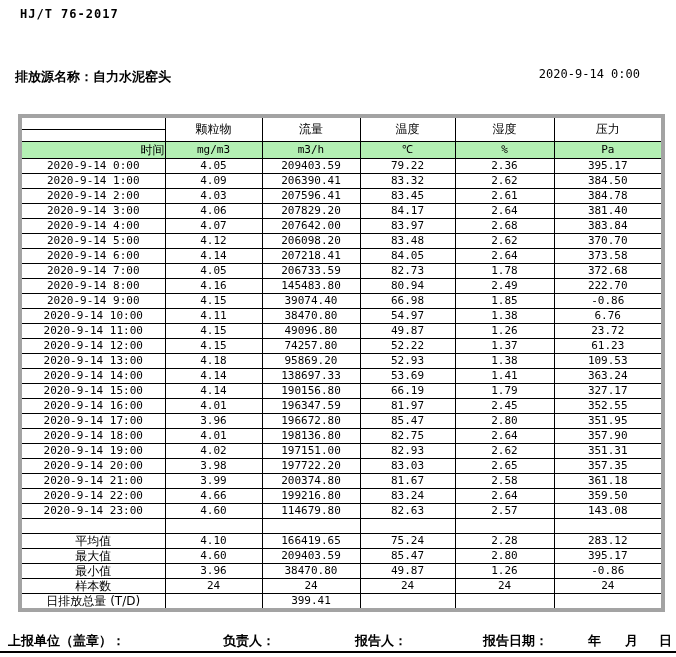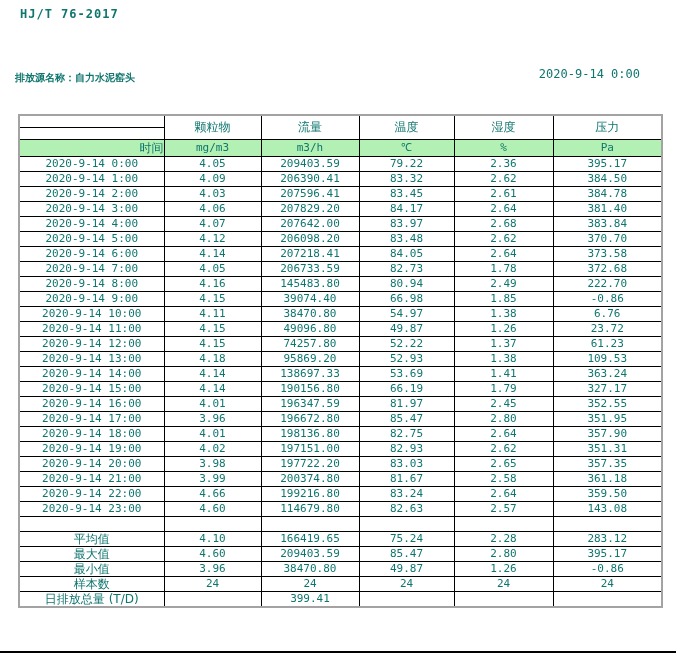--- a/index.html
+++ b/index.html
@@ -1,47 +1,47 @@
 <!DOCTYPE html>
 <html><head>
 <meta charset="utf-8">
 <style>
   html, body { margin: 0; padding: 0; background: #fff; }
   .page {
     position: relative;
     width: 676px;
     height: 657px;
     background: #fff;
-    color: #0f766e;
+    color: #000000;
     font-family: "DejaVu Sans", sans-serif;
     overflow: hidden;
   }
   .std-code {
     position: absolute; left: 20px; top: 7px;
     font-weight: bold; font-size: 12px;
     font-family: "DejaVu Sans Mono", monospace;
     letter-spacing: 1px;
   }
   .title {
     position: absolute; left: 0; top: 29px; width: 100%;
     text-align: center; font-weight: bold; font-size: 15px;
   }
   .source-row { position: absolute; left: 15px; top: 66px; width: 646px; }
-  .source-label, .source-name { font-weight: bold; font-size: 10px; }
+  .source-label, .source-name { font-weight: bold; font-size: 13px; }
   .source-name { }
   .report-datetime {
     position: absolute; right: 21px; top: 1px;
     font-size: 12px; font-weight: normal;
     font-family: "DejaVu Sans Mono", monospace;
   }
   table.report {
     position: absolute; left: 18px; top: 114px;
     border-collapse: collapse; table-layout: fixed;
     width: 643px;
-    border: 2px solid #a3a3a3;
+    border: 4px solid #a3a3a3;
   }
   table.report td {
     border: 1px solid #000;
     padding: 0;
     text-align: center;
     vertical-align: middle;
     font-family: "DejaVu Sans Mono", monospace;
     font-size: 11px;
     height: 14px;
     line-height: 14px;
@@ -352,16 +352,25 @@
           <td></td>
           <td>399.41</td>
           <td></td>
           <td></td>
           <td></td>
         </tr>
       </tbody>
   </table>
 
 
+  <div class="sig-row">
+    <span class="sig-stamp">上报单位（盖章）：</span>
+    <span class="sig-resp">负责人：</span>
+    <span class="sig-reporter">报告人：</span>
+    <span class="sig-date">报告日期：</span>
+    <span class="sig-year">年</span>
+    <span class="sig-month">月</span>
+    <span class="sig-day">日</span>
+  </div>
 
   <div class="bottom-rule"></div>
 
 </div>
 
 </body></html>

